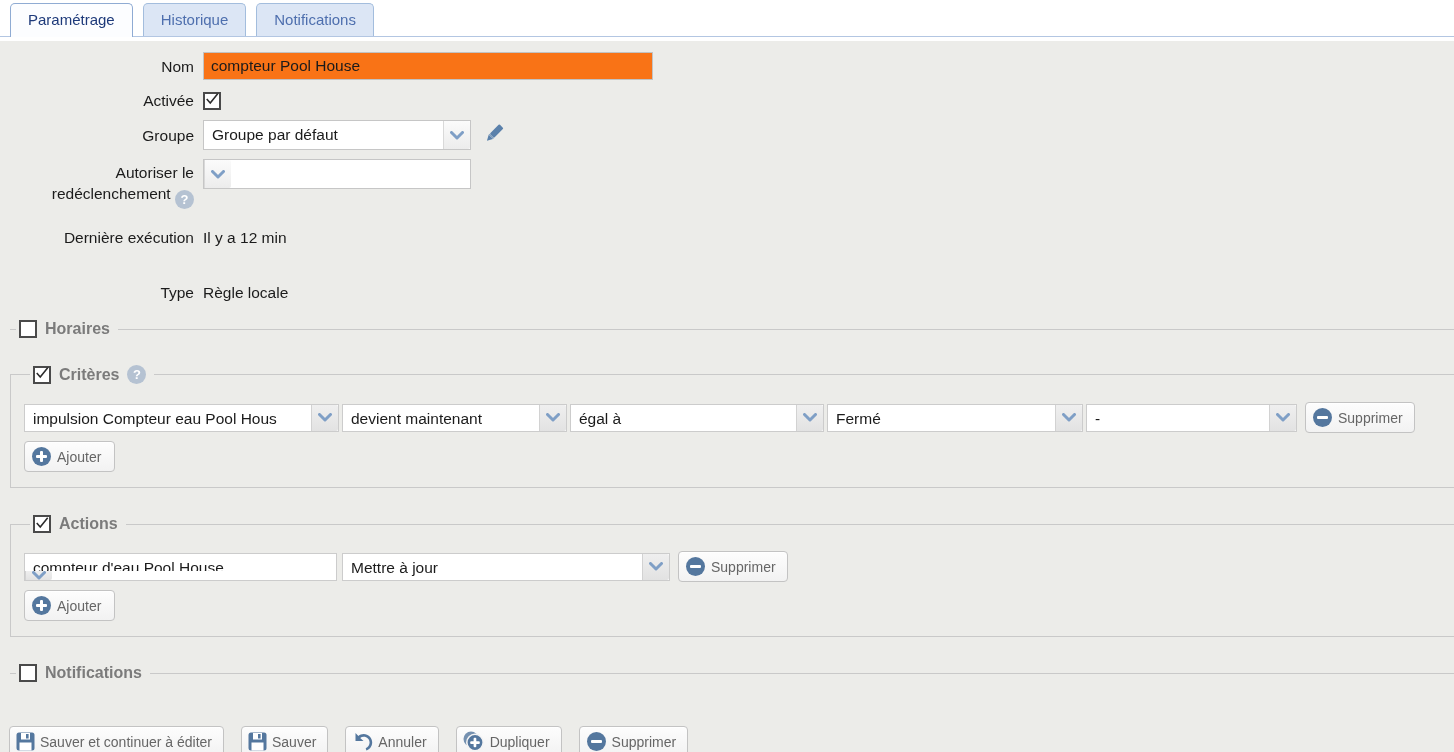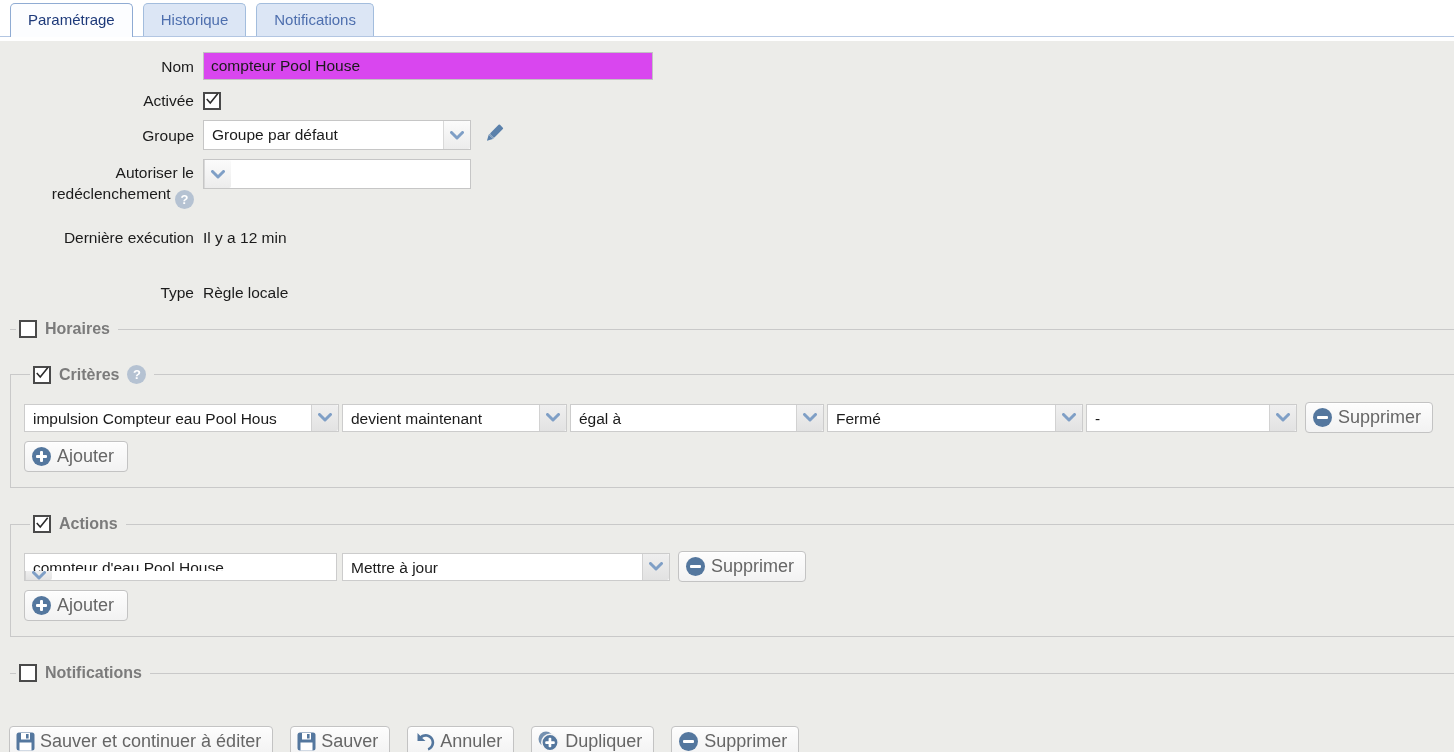--- a/index.html
+++ b/index.html
@@ -53,21 +53,21 @@
     text-align:right;
     padding-right:9px;
     font-size:15.5px;
     line-height:21px;
   }
   .fvalue { font-size:15.5px; }
   
   .tinput {
     width:450px; height:28px;
     border:1px solid #c2c2c2;
-    background:#d946ef;
+    background:#f97316;
     font-family:"Liberation Sans", sans-serif;
     font-size:15.5px;
     padding:0 7px;
     color:#1b1b1b;
     outline:none;
   }
   
   .cb {
     width:18px; height:18px; flex:none;
     background:#fff;
@@ -145,21 +145,21 @@
     display:inline-flex;
     align-items:center;
     gap:5px;
     background:linear-gradient(#fdfdfd,#f2f2f2);
     border:1px solid #c3c3c3;
     border-radius:4px;
     box-shadow:0 1px 0 rgba(255,255,255,.8) inset;
     height:31px;
     padding:0 11px 0 6px;
     font-family:"Liberation Sans", sans-serif;
-    font-size:18px;
+    font-size:14px;
     color:#666;
     cursor:pointer;
   }
   .btn svg { flex:none; }
   .footer { margin-top:44px; padding-left:9px; display:flex; gap:17px; }
   .pencil { margin-left:11px; cursor:pointer; }
 </style>
 </head>
 <body>
 

